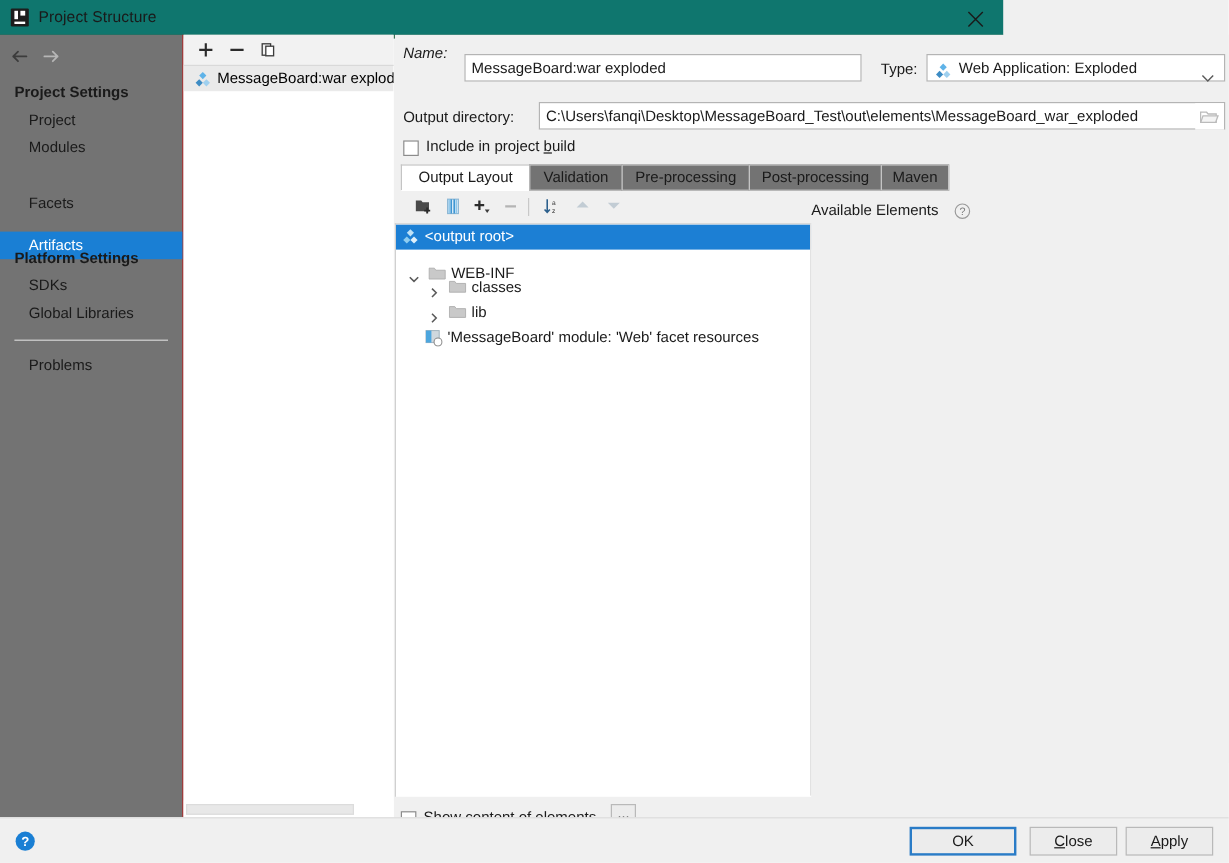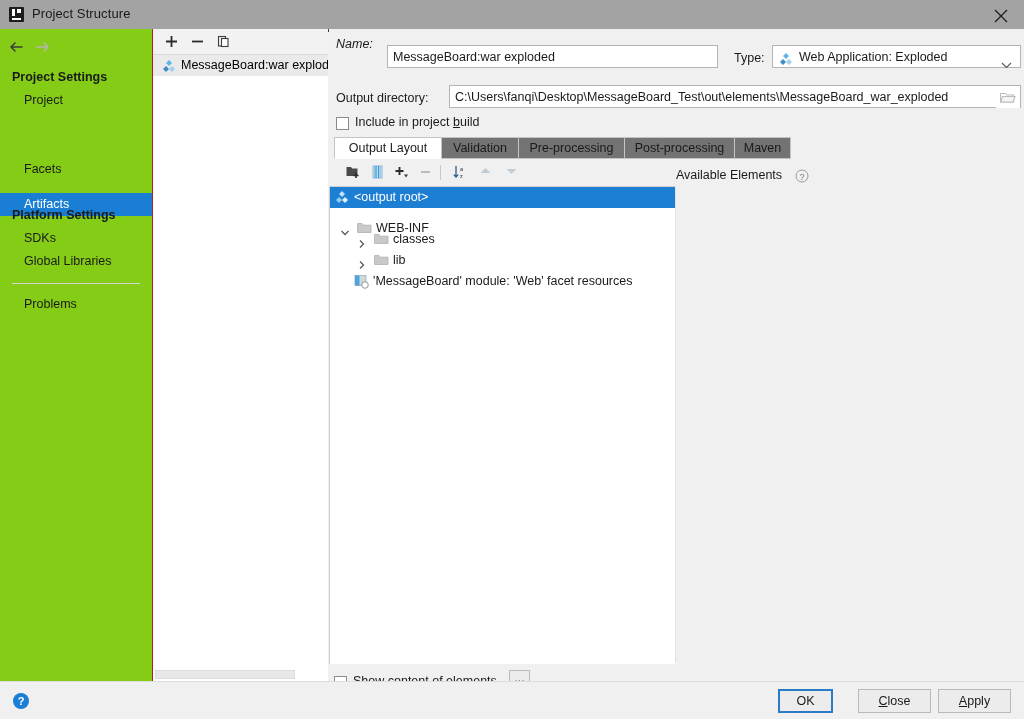--- a/index.html
+++ b/index.html
@@ -14,22 +14,22 @@
   }
   #app {
     position: relative;
     width: 1024px; height: 719px;
     background: #f0f0f0;
   }
 
   
   .titlebar {
     position: absolute; left: 0; top: 0;
-    width: 1024px; height: 29px;
-    background: #a3a3a3;
+    width: 836px; height: 29px;
+    background: #0f766e;
     border-bottom: 3px solid #14532d;
   }
   .title-icon {
     position: absolute; left: 9px; top: 7px;
     width: 15px; height: 15px;
     background: #1d1d1d;
     border-radius: 1px;
   }
   .title-icon::before {
     content: "";
@@ -58,21 +58,21 @@
     position: absolute; right: 0; top: 0;
     width: 46px; height: 29px;
     cursor: default;
   }
   .close-btn svg { position: absolute; left: 16px; top: 9px; }
 
   
   .sidebar {
     position: absolute; left: 0; top: 29px;
     width: 152px; height: 652px;
-    background: #84cc16;
+    background: #737373;
     border-right: 1px solid #b91c1c;
   }
   .nav-arrows {
     position: absolute; left: 0; top: 4px;
     width: 152px; height: 28px;
   }
   .nav-arrow {
     position: absolute; top: 6px;
     width: 22px; height: 18px;
     cursor: default;
@@ -410,20 +410,21 @@
       </div>
       <div class="nav-arrow fwd">
         <svg width="20" height="16" viewBox="0 0 20 16">
           <path d="M3 8 L14 8 M10 4 L14 8 L10 12" stroke="#b6b6b6" stroke-width="1.5" fill="none" stroke-linecap="round" stroke-linejoin="round"></path>
         </svg>
       </div>
     </div>
 
     <div class="side-group" style="top:37px">Project Settings</div>
     <div class="side-item" style="top:60px">Project</div>
+    <div class="side-item" style="top:83px">Modules</div>
     <div class="side-item" style="top:129px">Facets</div>
     <div class="side-item selected" style="top:164px">Artifacts</div>
 
     <div class="side-group" style="top:175px">Platform Settings</div>
     <div class="side-item" style="top:198px">SDKs</div>
     <div class="side-item" style="top:221px">Global Libraries</div>
 
     <div class="side-divider" style="top:254px"></div>
     <div class="side-item" style="top:264px">Problems</div>
   </div>
@@ -644,18 +645,18 @@
 
   </div>
 
   <div class="bottombar">
     <div class="help-icon">
       <svg width="18" height="18" viewBox="0 0 18 18">
         <circle cx="9" cy="9" r="8" fill="#1a7fd4"></circle>
         <text x="9" y="13" font-size="11" fill="#ffffff" text-anchor="middle" font-family="sans-serif" font-weight="bold">?</text>
       </svg>
     </div>
-    <div class="dlg-btn default" style="left:778px; width:55px;">OK</div>
+    <div class="dlg-btn default" style="left:758px; width:89px;">OK</div>
     <div class="dlg-btn" style="left:858px; width:73px;"><span class="mn">C</span><span>lose</span></div>
     <div class="dlg-btn" style="left:938px; width:73px;"><span class="mn">A</span><span>pply</span></div>
   </div>
 
 </div>
 
 </body></html>

